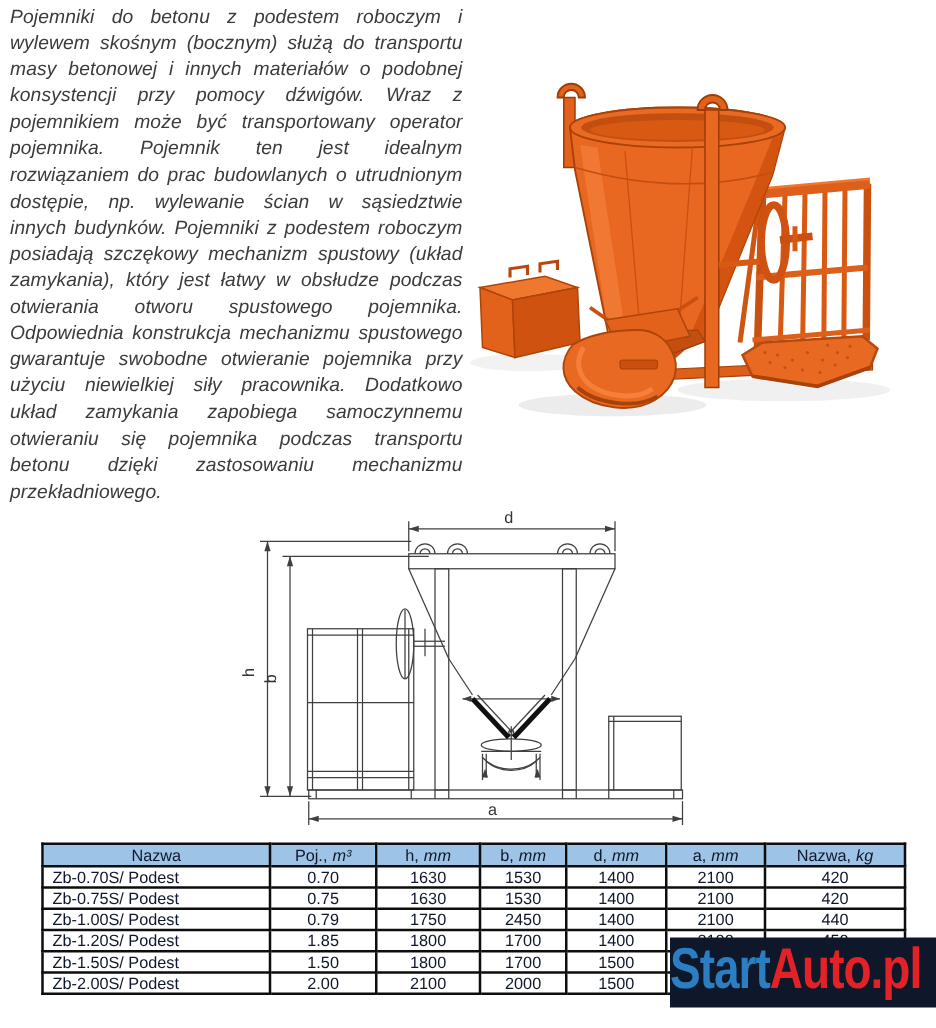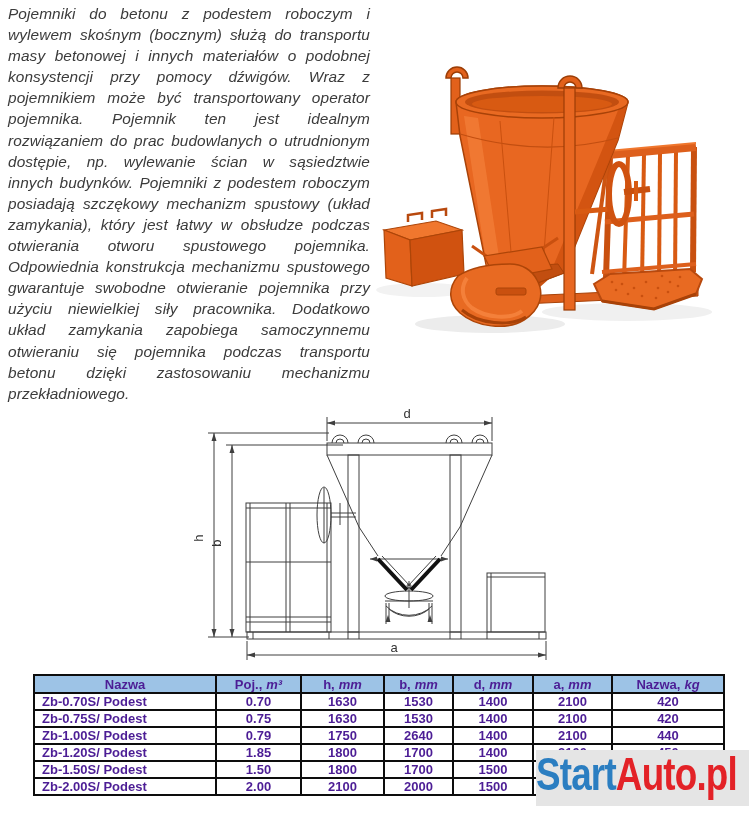--- a/index.html
+++ b/index.html
@@ -12,31 +12,31 @@
     font-size:15.4px;line-height:21.1px;text-align:justify;
     color:#3b3b3b;letter-spacing:.1px;word-spacing:1.5px;font-style:italic;
   }
   .photo{position:absolute;left:372px;top:16px;width:377px;height:362px;}
   .diagram{position:absolute;left:183px;top:396px;width:380px;height:272px;}
   table.spec{
     position:absolute;left:33px;top:674px;width:692px;
     border-collapse:collapse;table-layout:fixed;
   }
   .spec th,.spec td{
-    border:2px solid #0d0d0d;font-weight:bold;font-size:13px;color:#4c1d95;
+    border:2px solid #0d0d0d;font-weight:normal;font-size:13px;color:#0f172a;
     text-align:center;padding:0;height:15px;line-height:15px;
     overflow:hidden;white-space:nowrap;
   }
   .spec th{background:var(--header-bg,#9DC3E6);height:16px;}
   .spec td.name{text-align:left;padding-left:7px;margin-left:44px;}
   .u{font-style:italic;margin-left:4px;}
   .u:empty{margin-left:0;}
   .logo-box{
     position:absolute;left:536px;top:750px;width:213px;height:56px;
-    background:#e5e5e5;white-space:nowrap;overflow:visible;
+    background:#0f172a;white-space:nowrap;overflow:visible;
   }
   .logo-inner{
     display:inline-block;transform:scaleX(.8);transform-origin:left top;
     font-size:46px;font-weight:bold;letter-spacing:-1px;line-height:48px;
   }
   .logo-blue{color:var(--logo-blue,#2B7EC1);}
   .logo-red{color:var(--logo-red,#E32227);}
   svg .dimtxt{font-family:"Liberation Sans",sans-serif;font-size:13px;fill:#333;}
 </style>
 </head>
@@ -274,21 +274,21 @@
       <td>1630</td>
       <td>1530</td>
       <td>1400</td>
       <td>2100</td>
       <td>420</td>
     </tr>
     <tr>
       <td class="name">Zb-1.00S/ Podest</td>
       <td>0.79</td>
       <td>1750</td>
-      <td>2640</td>
+      <td>2450</td>
       <td>1400</td>
       <td>2100</td>
       <td>440</td>
     </tr>
     <tr>
       <td class="name">Zb-1.20S/ Podest</td>
       <td>1.85</td>
       <td>1800</td>
       <td>1700</td>
       <td>1400</td>

